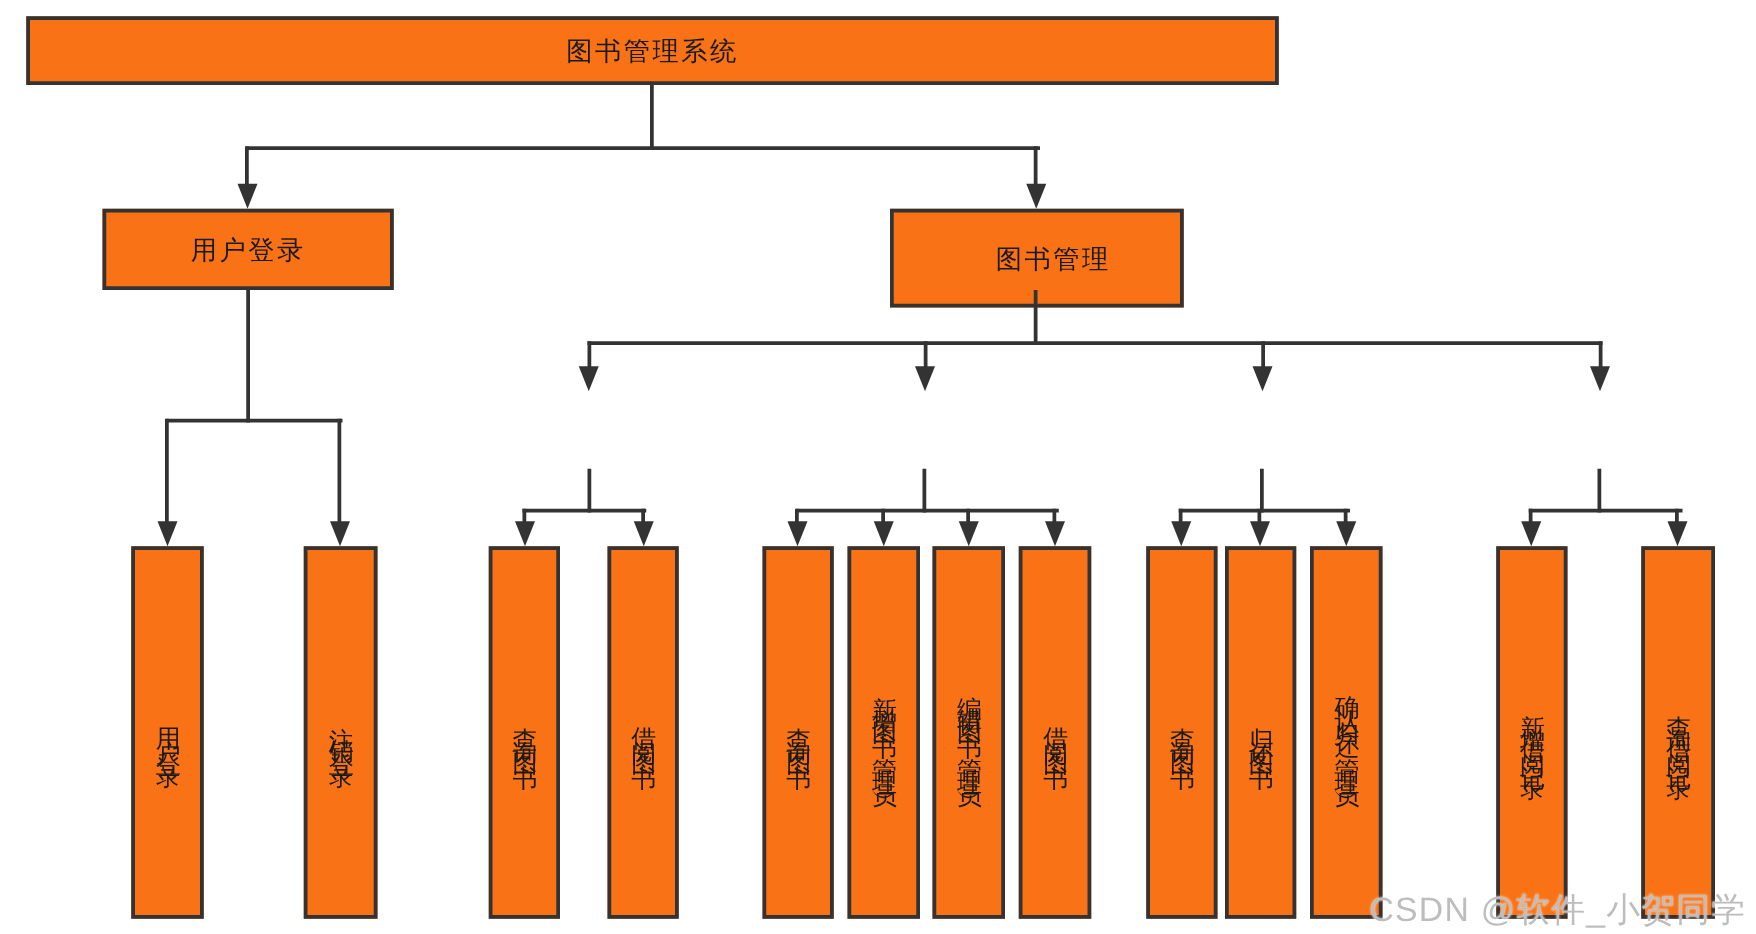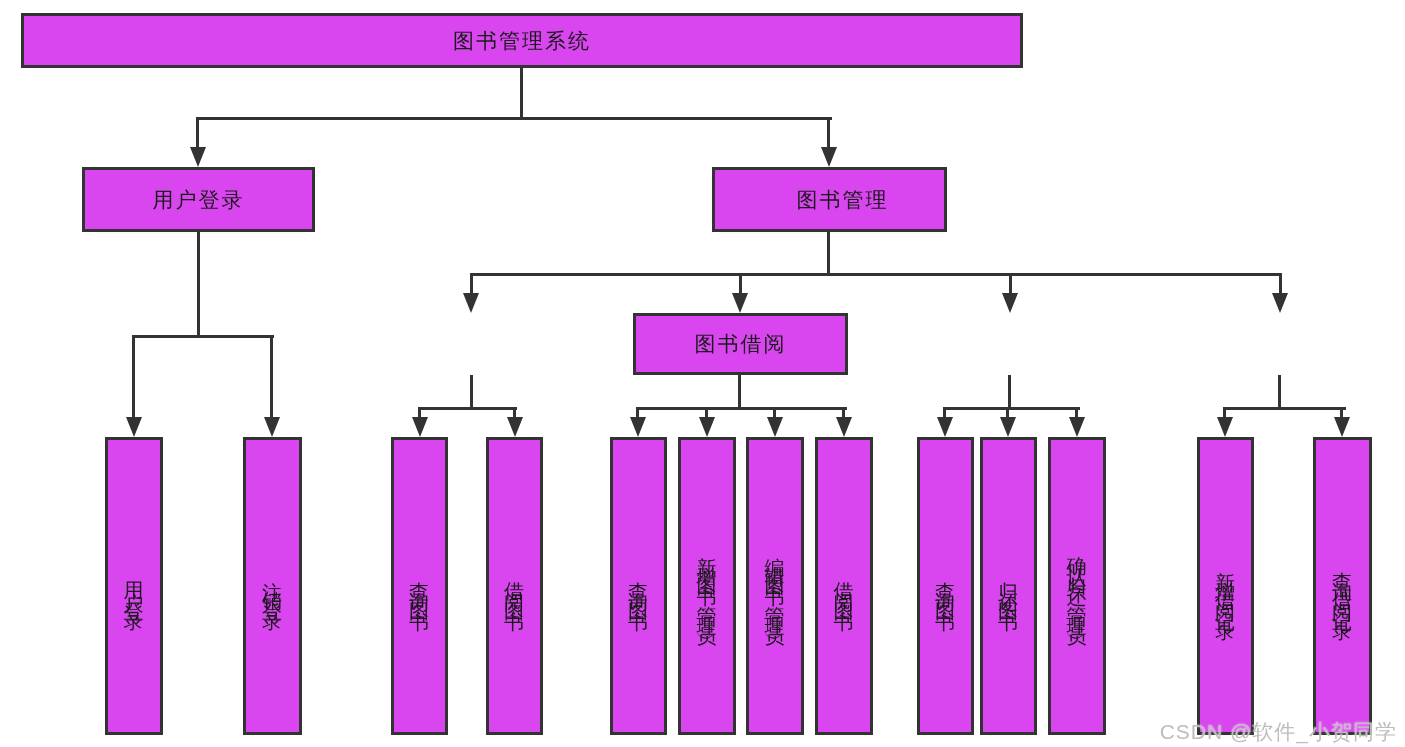--- a/index.html
+++ b/index.html
@@ -8,21 +8,21 @@
     width: 1405px;
     height: 747px;
     background: #ffffff;
     font-family: "Liberation Sans", sans-serif;
     overflow: hidden;
   }
   .box {
     position: absolute;
     box-sizing: border-box;
     border: 3px solid #333333;
-    background: #d946ef;
+    background: #f97316;
     display: flex;
     align-items: center;
     justify-content: center;
     color: #1a1a1a;
   }
   .hbox { font-size: 21px; letter-spacing: 2px; }
   .vbox { font-size: 20px; }
   .vtext {
     writing-mode: vertical-rl;
     text-orientation: mixed;
@@ -36,21 +36,21 @@
     position: absolute;
     width: 0; height: 0;
     border-left: 8px solid transparent;
     border-right: 8px solid transparent;
     border-top: 20px solid #333333;
   }
   .watermark {
     position: absolute;
     right: 8px;
     bottom: 1px;
-    font-size: 21px;
+    font-size: 27px;
     color: #bdbdbd;
     letter-spacing: 1px;
     text-shadow: 0 0 2px #ffffff;
     white-space: nowrap;
   }
 </style>
 </head>
 <body>
 
 <div class="canvas">
@@ -62,21 +62,21 @@
   <div class="vline" style="left:520px; top:66px; height:54px;"></div>
   <div class="hline" style="left:197px; top:117px; width:635px;"></div>
   <div class="vline" style="left:196px; top:117px; height:34px;"></div>
   <div class="ahead" style="left:190px; top:147px;"></div>
   <div class="vline" style="left:827px; top:117px; height:34px;"></div>
   <div class="ahead" style="left:821px; top:147px;"></div>
 
   <div class="box hbox" style="left:82px; top:167px; width:233px; height:65px;">
     <span>用户登录</span>
   </div>
-  <div class="box hbox" style="left:712px; top:167px; width:235px; height:65px;padding-left:26px;">
+  <div class="box hbox" style="left:712px; top:167px; width:235px; height:79px;padding-left:26px;">
     <span>图书管理</span>
   </div>
 
   <div class="vline" style="left:197px; top:232px; height:106px;"></div>
   <div class="hline" style="left:133px; top:335px; width:141px;"></div>
   <div class="vline" style="left:132px; top:335px; height:86px;"></div>
   <div class="ahead" style="left:126px; top:417px;"></div>
   <div class="vline" style="left:270px; top:335px; height:86px;"></div>
   <div class="ahead" style="left:264px; top:417px;"></div>
 
@@ -84,23 +84,20 @@
   <div class="hline" style="left:470px; top:273px; width:812px;"></div>
   <div class="vline" style="left:470px; top:273px; height:24px;"></div>
   <div class="ahead" style="left:463px; top:293px;"></div>
   <div class="vline" style="left:739px; top:273px; height:24px;"></div>
   <div class="ahead" style="left:732px; top:293px;"></div>
   <div class="vline" style="left:1009px; top:273px; height:24px;"></div>
   <div class="ahead" style="left:1002px; top:293px;"></div>
   <div class="vline" style="left:1279px; top:273px; height:24px;"></div>
   <div class="ahead" style="left:1272px; top:293px;"></div>
 
-  <div class="box hbox" style="left:633px; top:313px; width:215px; height:62px;">
-    <span>图书借阅</span>
-  </div>
 
   <div class="vline" style="left:470px; top:375px; height:35px;"></div>
   <div class="hline" style="left:418px; top:407px; width:99px;"></div>
   <div class="vline" style="left:418px; top:407px; height:14px;"></div>
   <div class="ahead" style="left:412px; top:417px;"></div>
   <div class="vline" style="left:513px; top:407px; height:14px;"></div>
   <div class="ahead" style="left:507px; top:417px;"></div>
 
   <div class="vline" style="left:738px; top:375px; height:35px;"></div>
   <div class="hline" style="left:637px; top:407px; width:210px;"></div>

